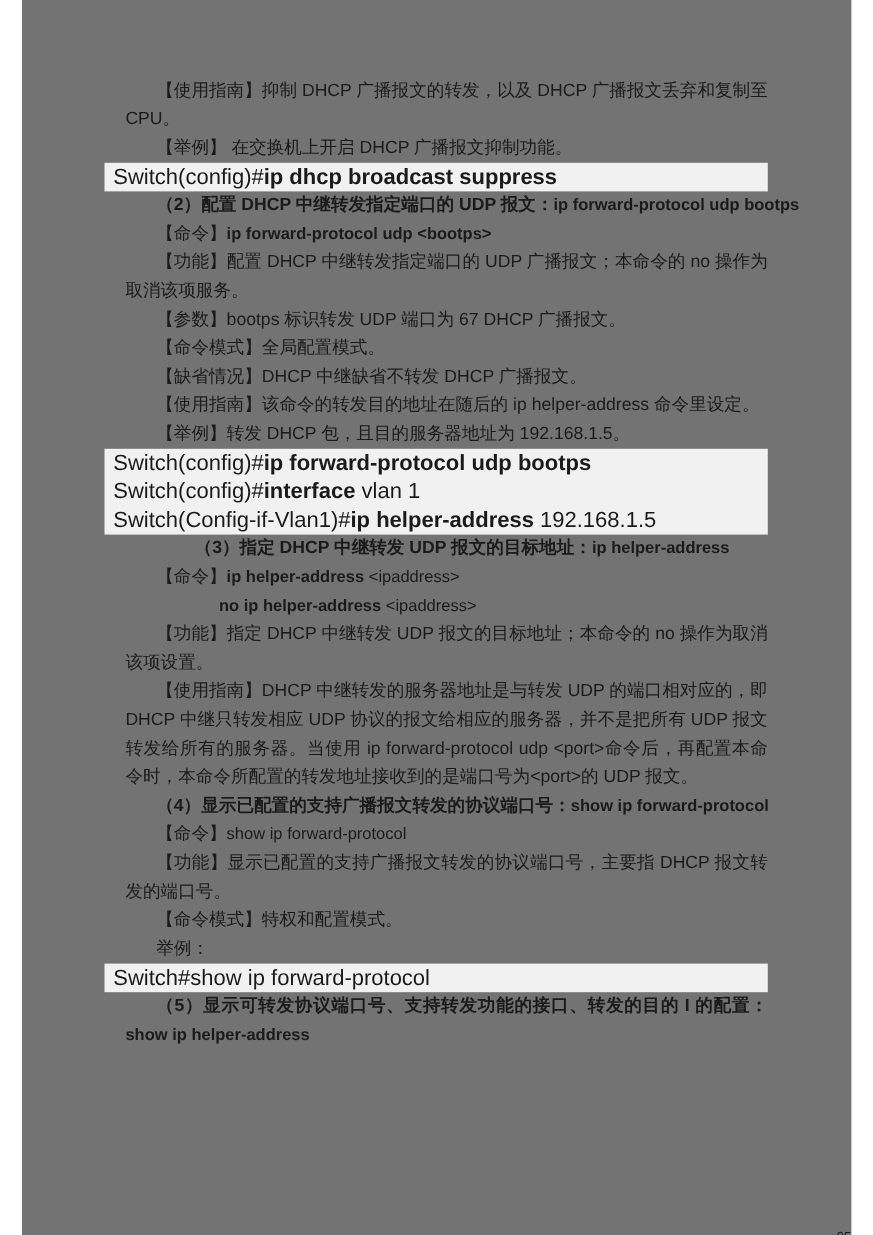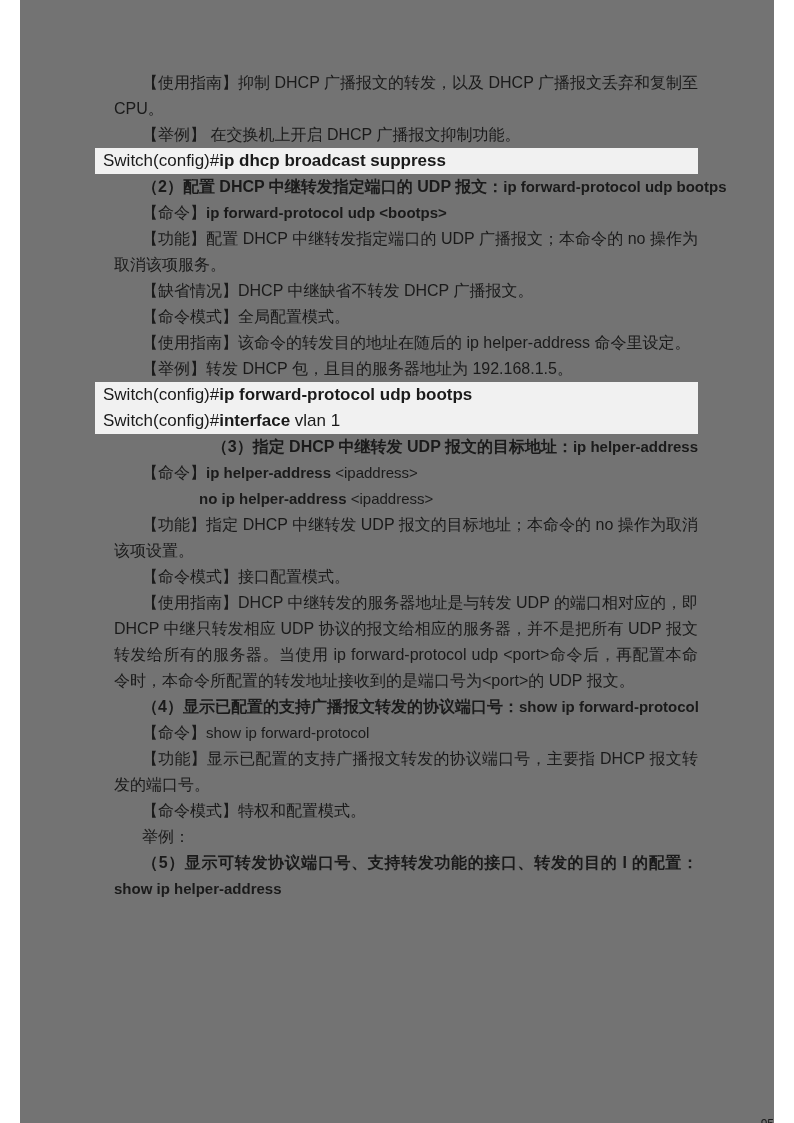--- a/index.html
+++ b/index.html
@@ -23,33 +23,33 @@
     top: 70px;
   }
   .para, .line, .heading {
     margin: 0;
     font-size: 16px;
     line-height: 26px;
     text-align: justify;
   }
   .para, .line { text-indent: 28px; }
   .cont { text-indent: 0; padding-left: 85px; text-align: left; }
-  .heading { font-weight: 700; text-indent: 28px; white-space: nowrap; text-align: right; }
+  .heading { font-weight: 700; text-indent: 28px; white-space: nowrap; text-align: center; }
   .heading.wrap { white-space: normal; text-align: justify; }
   .b  { font-weight: 700; }
   .cm { font-size: 15px; }          
   .hm { font-size: 15px; }          
   .code {
     background: var(--code-bg);
     margin-left: -19px;             
     padding-left: 8px;
   }
   .code-line {
     margin: 0;
-    font-size: 17px;
+    font-size: 20px;
     line-height: 26px;
     white-space: nowrap;
     text-align: left;
   }
   .footer {
     position: absolute;
     top: 1116px;
     left: 0;
     right: 0;
     text-align: right;
@@ -68,46 +68,50 @@
 
     <div class="code">
       <p class="code-line"><span>Switch(config)#</span><span class="b">ip dhcp broadcast suppress</span></p>
     </div>
 
     <p class="heading"><span>（2）配置 DHCP 中继转发指定端口的 UDP 报文：</span><span class="hm">ip forward-protocol udp bootps</span></p>
 
     <p class="line"><span>【命令】</span><span class="cm b">ip forward-protocol udp &lt;bootps&gt;</span></p>
 
     <p class="para">【功能】配置 DHCP 中继转发指定端口的 UDP 广播报文；本命令的 no 操作为取消该项服务。</p>
+    <p class="para">【参数】bootps 标识转发 UDP 端口为 67 DHCP 广播报文。</p>
+    <p class="para">【命令模式】全局配置模式。</p>
     <p class="para">【缺省情况】DHCP 中继缺省不转发 DHCP 广播报文。</p>
-    <p class="para">【命令模式】全局配置模式。</p>
     <p class="para">【使用指南】该命令的转发目的地址在随后的 ip helper-address 命令里设定。</p>
     <p class="para">【举例】转发 DHCP 包，且目的服务器地址为 192.168.1.5。</p>
 
     <div class="code">
       <p class="code-line"><span>Switch(config)#</span><span class="b">ip forward-protocol udp bootps</span><span></span></p>
       <p class="code-line"><span>Switch(config)#</span><span class="b">interface</span><span> vlan 1</span></p>
+      <p class="code-line"><span>Switch(Config-if-Vlan1)#</span><span class="b">ip helper-address</span><span> 192.168.1.5</span></p>
     </div>
 
     <p class="heading"><span>（3）指定 DHCP 中继转发 UDP 报文的目标地址：</span><span class="hm">ip helper-address</span></p>
 
     <p class="line"><span>【命令】</span><span class="cm b">ip helper-address </span><span class="cm">&lt;ipaddress&gt;</span></p>
     <p class="line cont"><span class="cm b">no ip helper-address </span><span class="cm">&lt;ipaddress&gt;</span></p>
 
     <p class="para">【功能】指定 DHCP 中继转发 UDP 报文的目标地址；本命令的 no 操作为取消该项设置。</p>
-    <p class="para">【命令模式】接口配置模式。</p>
     <p class="para">【使用指南】DHCP 中继转发的服务器地址是与转发 UDP 的端口相对应的，即 DHCP 中继只转发相应 UDP 协议的报文给相应的服务器，并不是把所有 UDP 报文转发给所有的服务器。当使用 ip forward-protocol udp &lt;port&gt;命令后，再配置本命令时，本命令所配置的转发地址接收到的是端口号为&lt;port&gt;的 UDP 报文。</p>
 
     <p class="heading"><span>（4）显示已配置的支持广播报文转发的协议端口号：</span><span class="hm">show ip forward-protocol</span></p>
 
     <p class="line"><span>【命令】</span><span class="cm">show ip forward-protocol</span></p>
 
     <p class="para">【功能】显示已配置的支持广播报文转发的协议端口号，主要指 DHCP 报文转发的端口号。</p>
     <p class="para">【命令模式】特权和配置模式。</p>
     <p class="para">举例：</p>
 
+    <div class="code">
+      <p class="code-line"><span>Switch#show ip forward-protocol</span></p>
+    </div>
 
     <p class="heading wrap"><span>（5）显示可转发协议端口号、支持转发功能的接口、转发的目的 I 的配置：</span><span class="hm">show ip helper-address</span></p>
 
   </div>
 
   <div class="footer">95</div>
 </div>
 
 </body></html>

